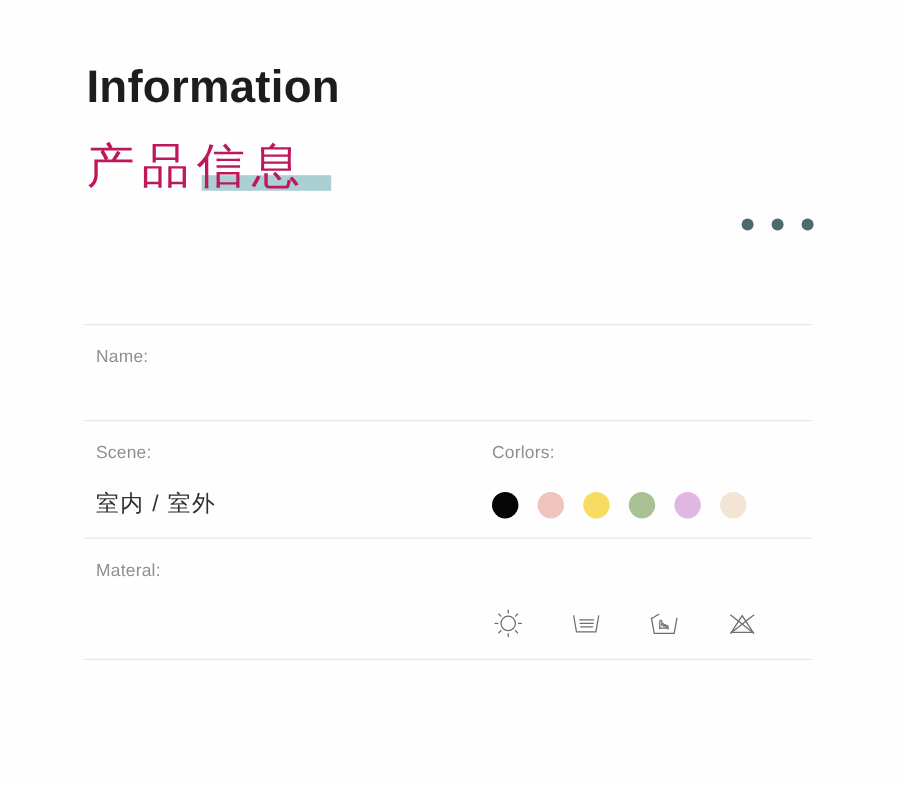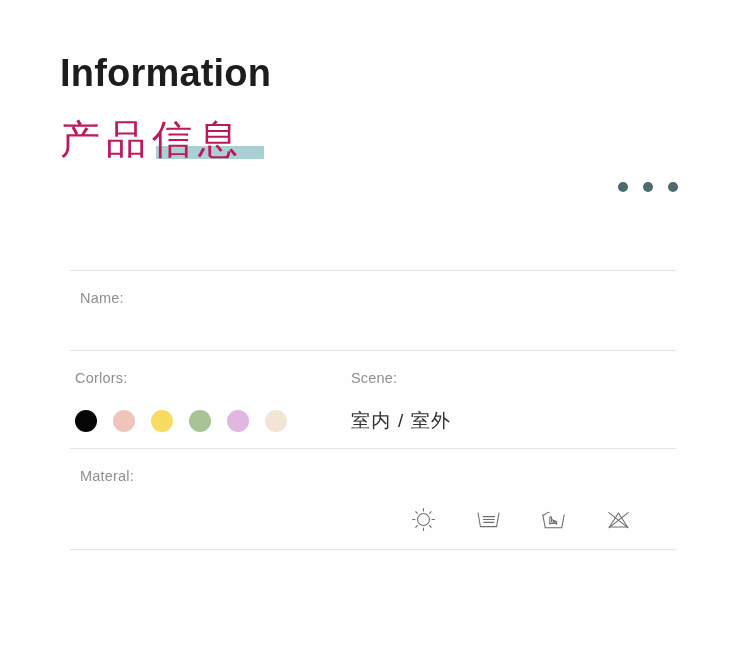--- a/index.html
+++ b/index.html
@@ -17,21 +17,21 @@
   .page {
     position: relative;
     width: 750px;
     height: 654px;
     background: #fefefe;
   }
 
   
   .header {
     position: absolute;
-    left: 60px;
+    left: 72px;
     top: 52px;
     width: 610px;
   }
   .title-en {
     font-size: 38px;
     font-weight: bold;
     color: #1d1d1d;
     letter-spacing: 0.2px;
     line-height: 1.15;
     margin: 0;
@@ -171,35 +171,35 @@
 
     <div class="row">
       <div class="cell left">
         <div class="field-label">Name:</div>
       </div>
     </div>
 
     <div class="divider" style="background: rgb(228, 228, 228);"></div>
 
     <div class="row">
+      <div class="cell left">
+        <div class="field-label">Scene:</div>
+        <div class="field-value">室内 / 室外</div>
+      </div>
       <div class="cell right">
         <div class="field-label">Corlors:</div>
         <div class="swatches" id="swatches">
             <span class="swatch" style="background: rgb(5, 5, 5);"></span>
             <span class="swatch" style="background: rgb(239, 196, 189);"></span>
             <span class="swatch" style="background: rgb(247, 220, 97);"></span>
             <span class="swatch" style="background: rgb(168, 193, 149);"></span>
             <span class="swatch" style="background: rgb(224, 183, 225);"></span>
             <span class="swatch" style="background: rgb(242, 229, 213);"></span>
           </div>
       </div>
-      <div class="cell left">
-        <div class="field-label">Scene:</div>
-        <div class="field-value">室内 / 室外</div>
-      </div>
     </div>
 
     <div class="divider" style="background: rgb(228, 228, 228);"></div>
 
     <div class="row">
       <div class="cell left">
         <div class="field-label">Materal:</div>
       </div>
       <div class="cell right">
         <div class="field-label">&nbsp;</div>

